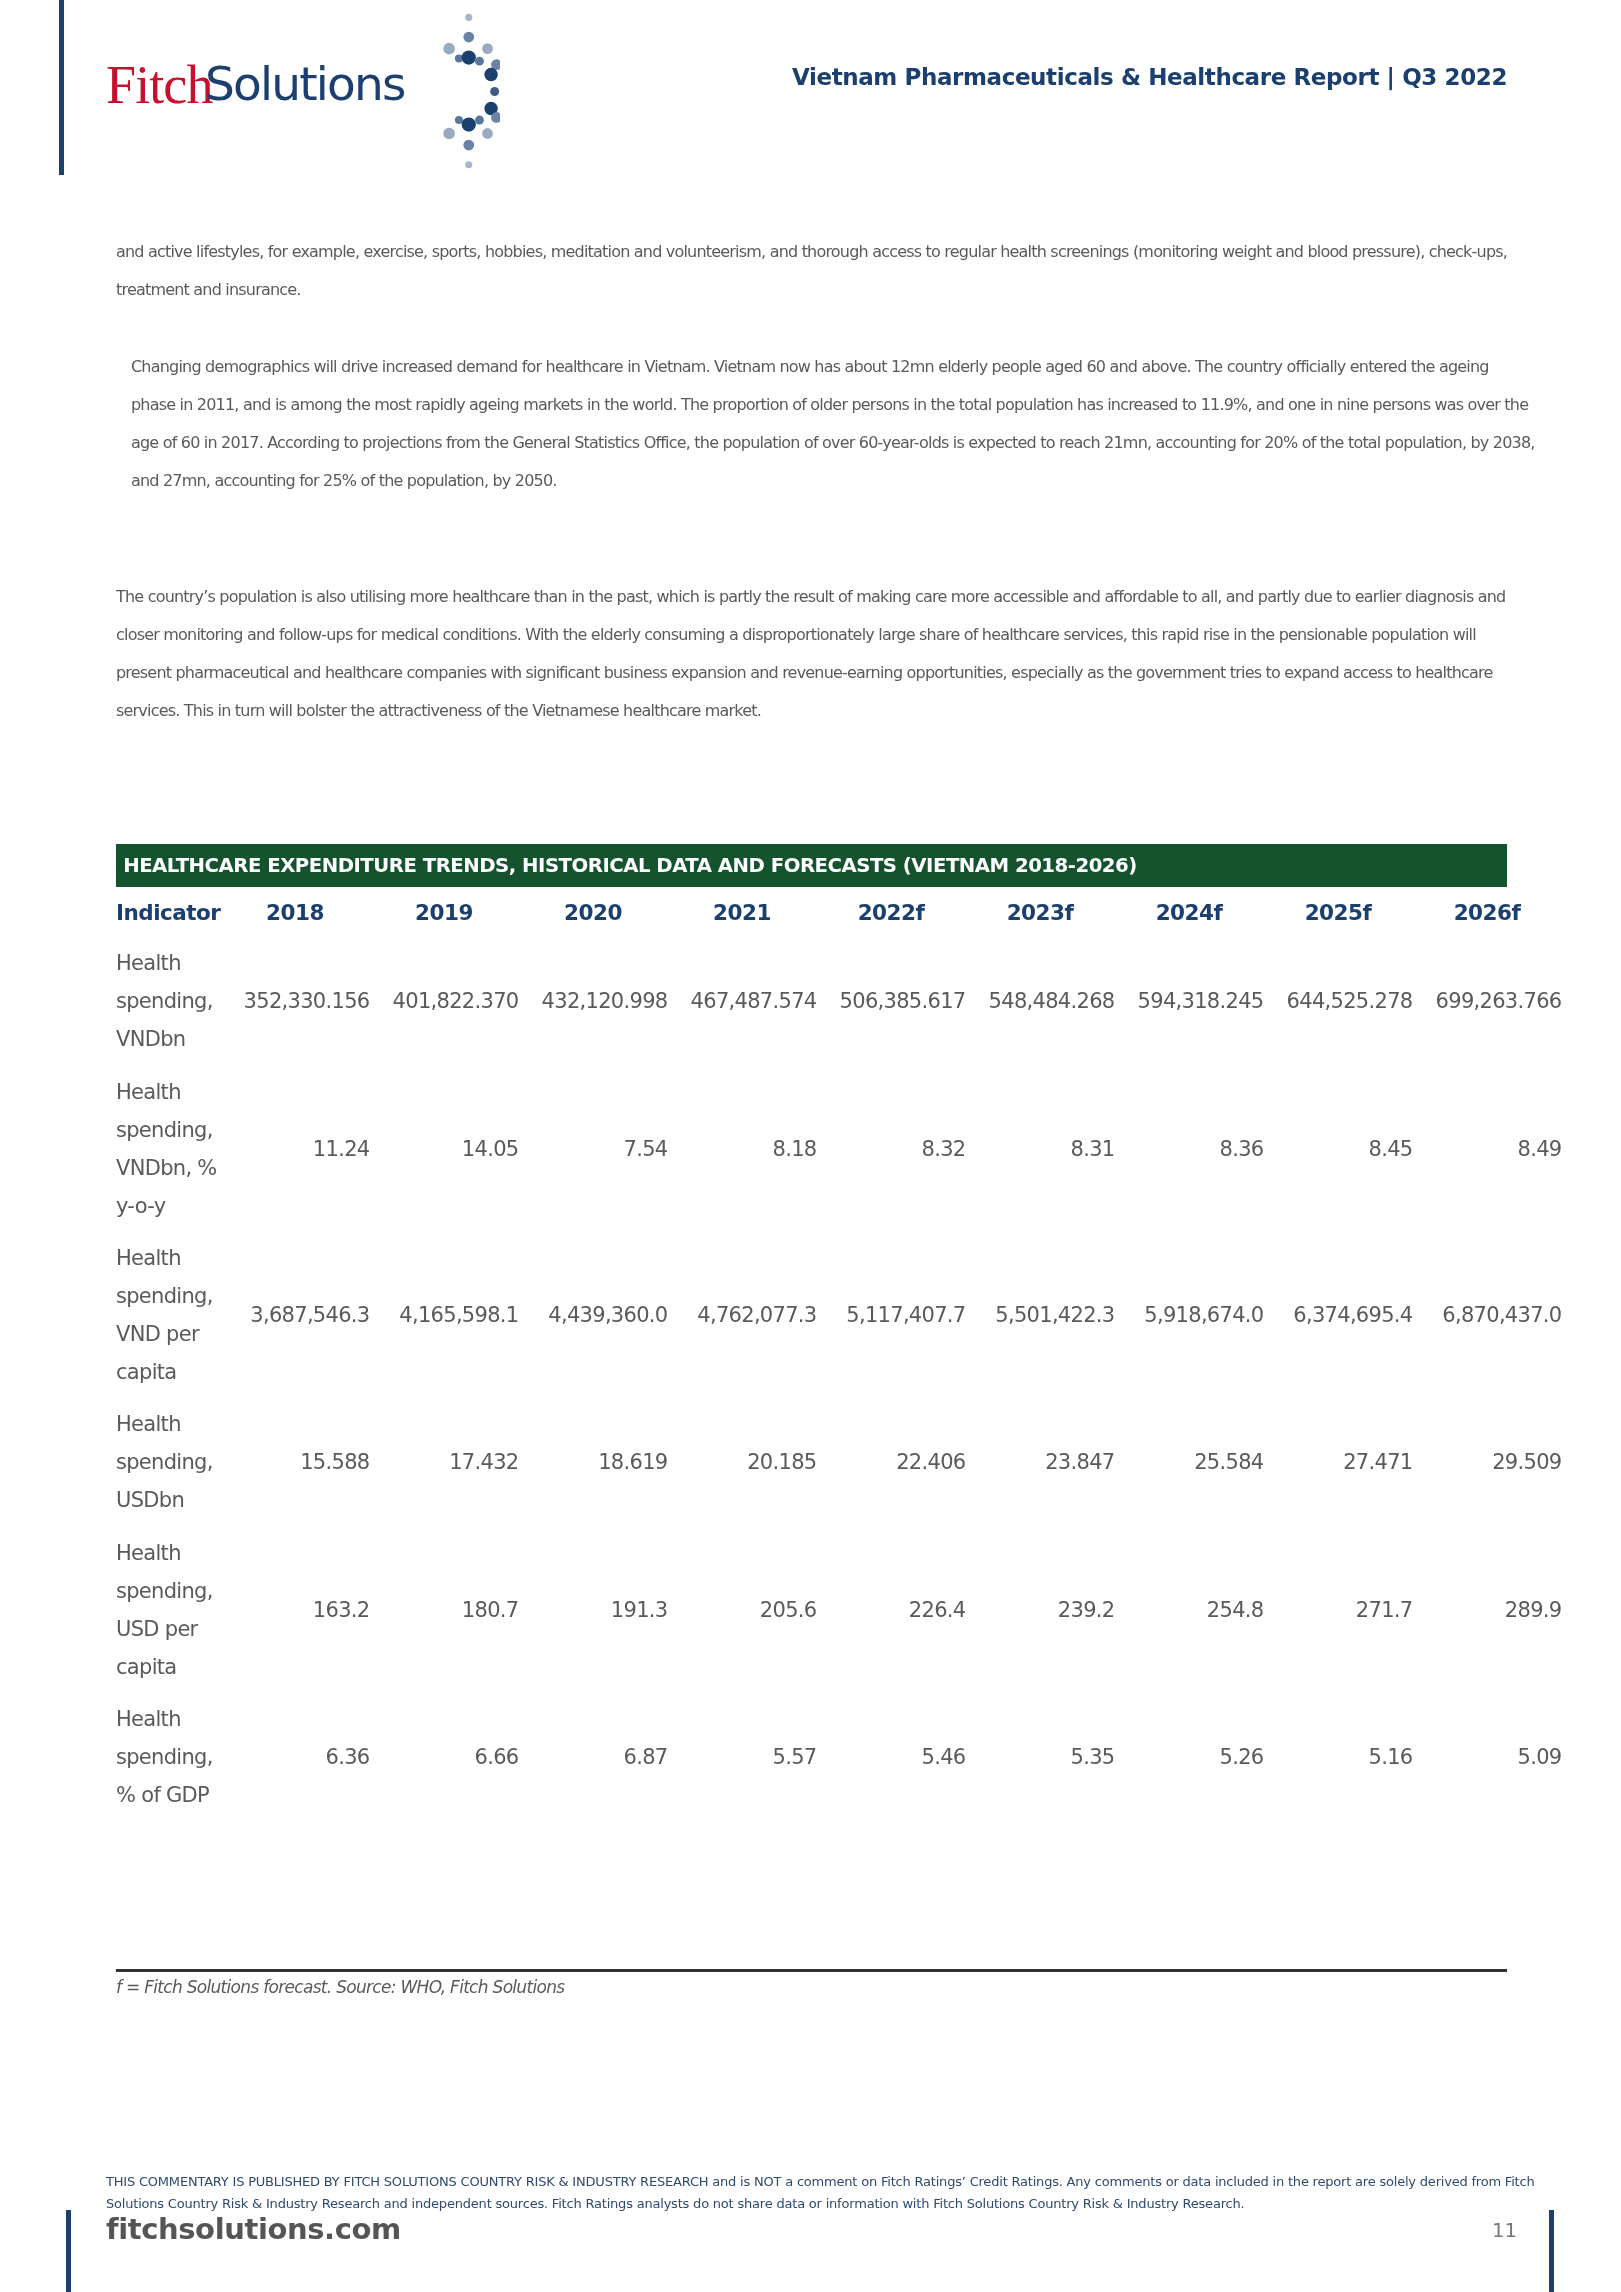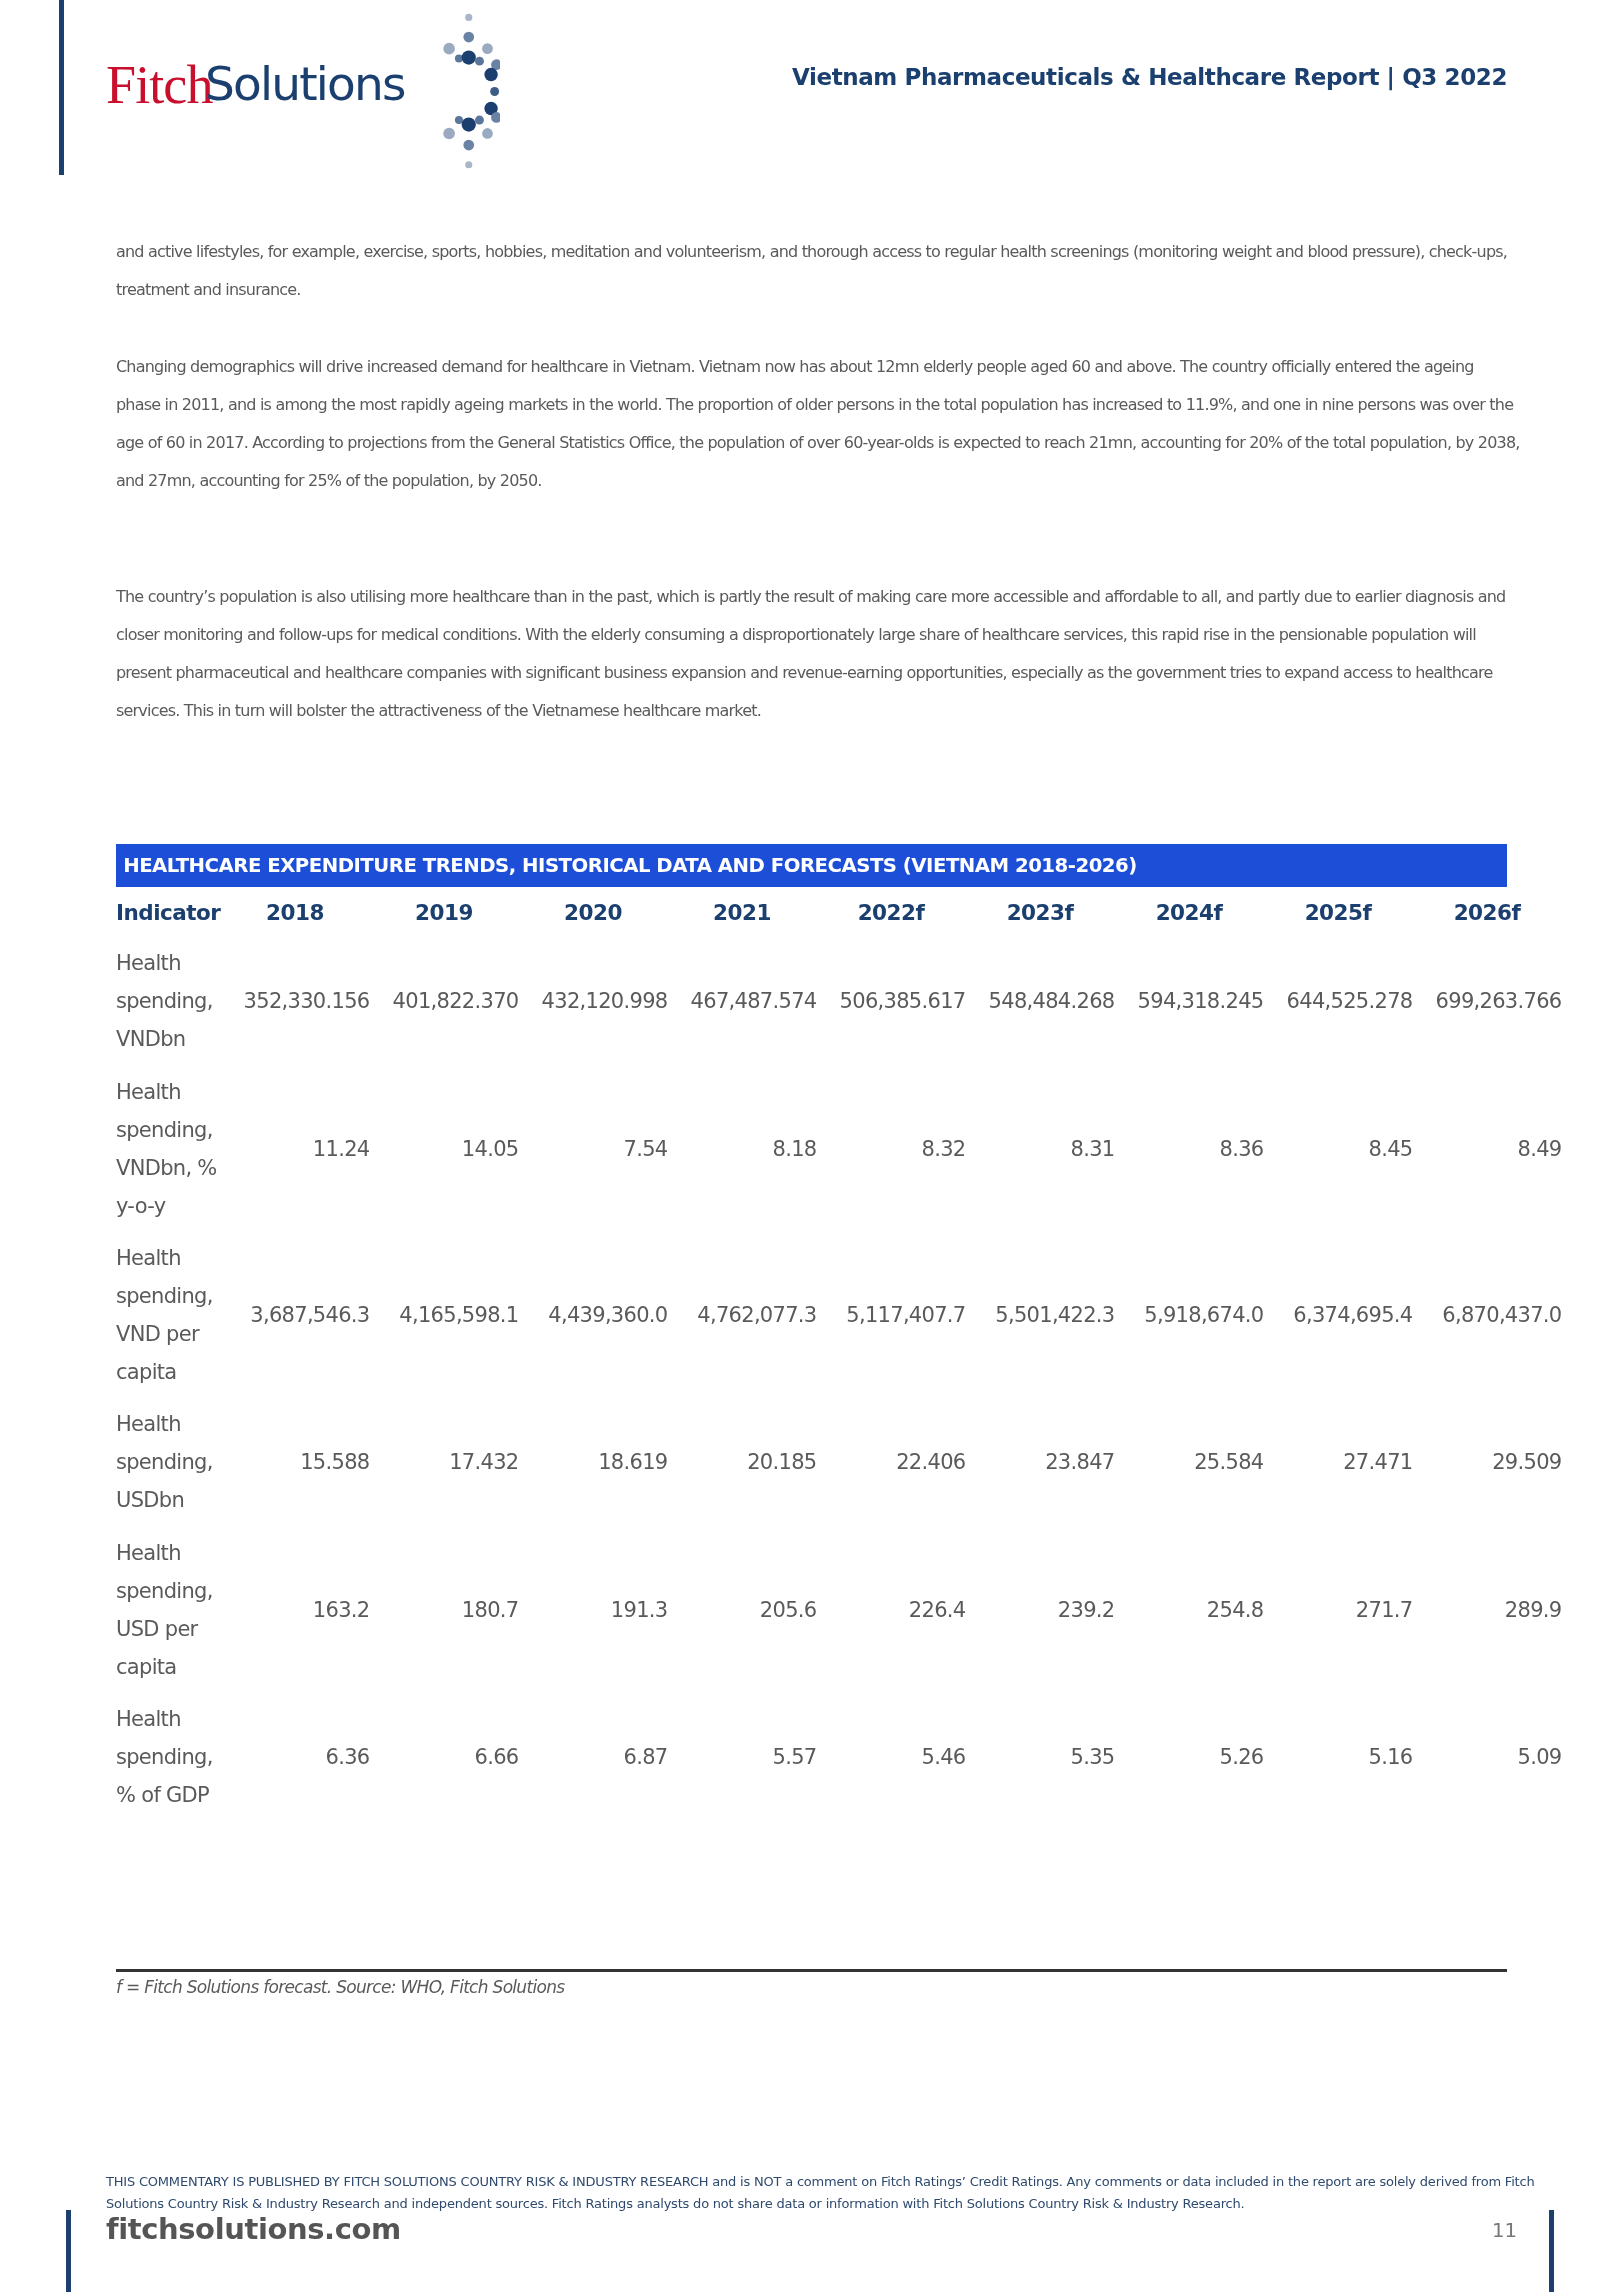--- a/index.html
+++ b/index.html
@@ -11,24 +11,24 @@
 
   .logo { position: absolute; left: 106px; top: 11px; width: 385px; height: 161px; }
   .logo-fitch { position: absolute; left: 0; top: 43px; font-family: "Liberation Serif", serif; font-size: 54px; color: #c8102e; letter-spacing: -0.9px; }
   .logo-solutions { position: absolute; left: 99px; top: 45px; font-family: "DejaVu Sans", sans-serif; font-size: 47px; color: #1b3f6e; letter-spacing: -1.8px; }
   .logo-dots { position: absolute; left: 269px; top: 0; }
 
   .header-title { position: absolute; right: 114px; top: 64px; font-family: "DejaVu Sans", sans-serif; font-weight: bold; font-size: 23px; color: #1b3f6e; letter-spacing: -0.4px; }
 
   .body-text { position: absolute; left: 116px; width: 1406px; font-family: "DejaVu Sans", sans-serif; font-size: 16px; line-height: 38px; color: #5a5a5a; letter-spacing: -0.8px; margin: 0; }
   .p1 { top: 233px; }
-  .p2 { top: 348px; }
+  .p2 { top: 348px; margin-left: 15px; }
   .p3 { top: 578px; }
 
-  .table-title { position: absolute; left: 116px; top: 844px; width: 1391px; height: 43px; background: #1d4ed8; color: #ffffff; font-family: "DejaVu Sans", sans-serif; font-weight: bold; font-size: 19.7px; line-height: 43px; padding-left: 7.2px; box-sizing: border-box; letter-spacing: -0.5px; }
+  .table-title { position: absolute; left: 116px; top: 844px; width: 1391px; height: 43px; background: #14532d; color: #ffffff; font-family: "DejaVu Sans", sans-serif; font-weight: bold; font-size: 19.7px; line-height: 43px; padding-left: 7.2px; box-sizing: border-box; letter-spacing: -0.5px; }
 
   table.data { position: absolute; left: 116px; top: 887px; border-collapse: collapse; font-family: "DejaVu Sans", sans-serif; }
   table.data th { font-weight: bold; color: #1b3f6e; font-size: 21.5px; height: 50px; padding: 0; letter-spacing: -0.5px; vertical-align: middle; }
   table.data th.ind { text-align: left; }
   table.data td { font-size: 21px; color: #5a5a5a; text-align: right; padding: 0; vertical-align: middle; letter-spacing: -0.7px; }
   table.data td.ind { text-align: left; line-height: 38px; padding: 7.2px 0; }
   col.c-ind { width: 100px; }
   col.c-val { width: 149px; }
 
   .bottom-rule { position: absolute; left: 116px; top: 1969px; width: 1391px; height: 2.7px; background: #333333; }

